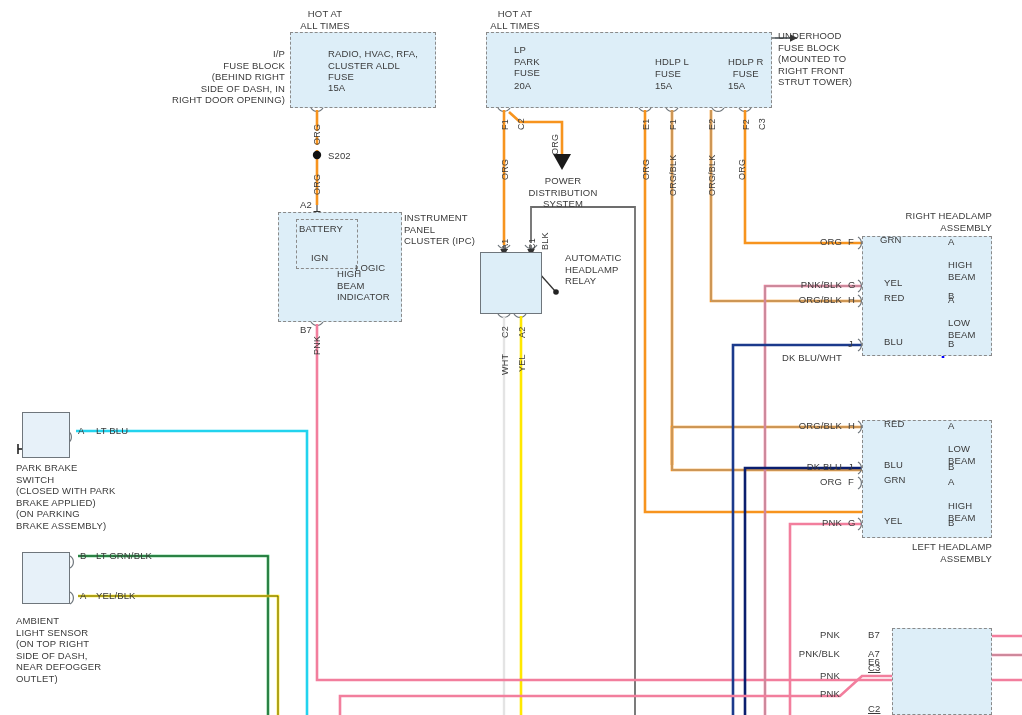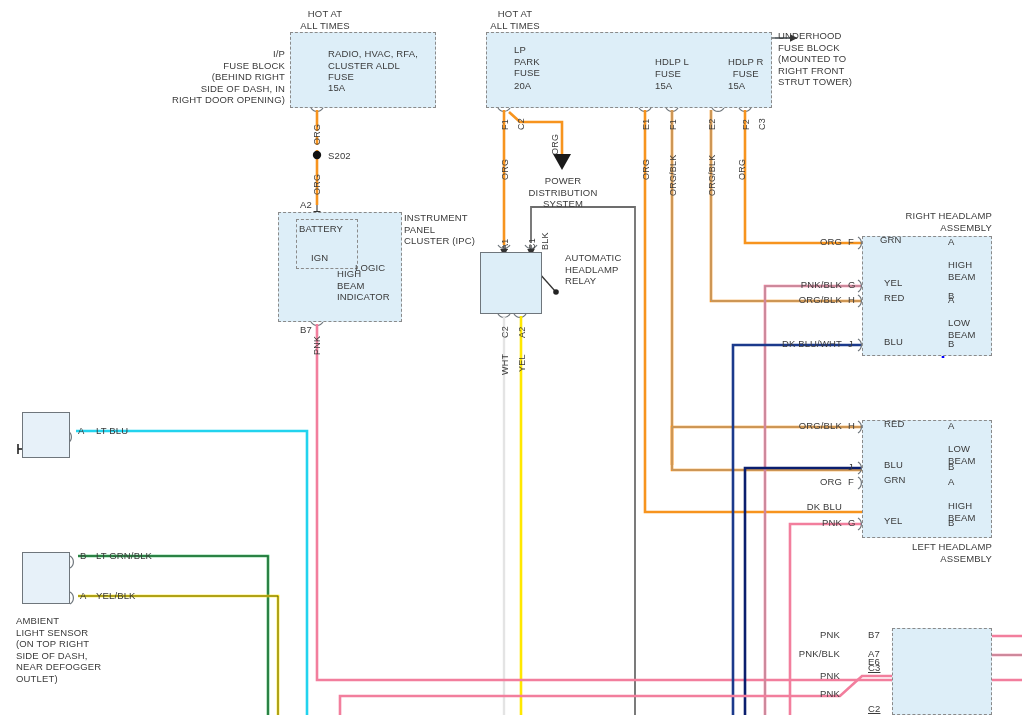--- a/index.html
+++ b/index.html
@@ -373,20 +373,26 @@
   <div class="vlbl" style="left:500px;top:250px;">A1</div>
   <div class="vlbl" style="left:527px;top:250px;">C1</div>
   <div class="vlbl" style="left:540px;top:250px;">BLK</div>
   <div class="vlbl" style="left:500px;top:338px;">C2</div>
   <div class="vlbl" style="left:517px;top:338px;">A2</div>
   <div class="vlbl" style="left:500px;top:375px;">WHT</div>
   <div class="vlbl" style="left:517px;top:372px;">YEL</div>
 
   <div class="lbl" style="left:78px;top:425px;">A</div>
   <div class="lbl" style="left:96px;top:425px;">LT BLU</div>
+  <div class="lbl" style="left:16px;top:462px;width:150px;">PARK BRAKE
+SWITCH
+(CLOSED WITH PARK
+BRAKE APPLIED)
+(ON PARKING
+BRAKE ASSEMBLY)</div>
 
   <div class="lbl" style="left:80px;top:550px;">B</div>
   <div class="lbl" style="left:96px;top:550px;">LT GRN/BLK</div>
   <div class="lbl" style="left:80px;top:590px;">A</div>
   <div class="lbl" style="left:96px;top:590px;">YEL/BLK</div>
   <div class="lbl" style="left:16px;top:615px;width:150px;">AMBIENT
 LIGHT SENSOR
 (ON TOP RIGHT
 SIDE OF DASH,
 NEAR DEFOGGER
@@ -402,38 +408,38 @@
   <div class="lbl r" style="left:762px;top:279px;width:80px;">PNK/BLK</div>
   <div class="lbl" style="left:848px;top:279px;">G</div>
   <div class="lbl" style="left:884px;top:277px;">YEL</div>
   <div class="lbl" style="left:948px;top:290px;">B</div>
 
   <div class="lbl r" style="left:762px;top:294px;width:80px;">ORG/BLK</div>
   <div class="lbl" style="left:848px;top:294px;">H</div>
   <div class="lbl" style="left:884px;top:292px;">RED</div>
   <div class="lbl" style="left:948px;top:294px;">A</div>
 
-  <div class="lbl r" style="left:752px;top:338px;width:90px;">DK BLU/WHT</div>
+  <div class="lbl r" style="left:752px;top:352px;width:90px;">DK BLU/WHT</div>
   <div class="lbl" style="left:848px;top:338px;">J</div>
   <div class="lbl" style="left:884px;top:336px;">BLU</div>
   <div class="lbl" style="left:948px;top:338px;">B</div>
 
   <div class="lbl" style="left:948px;top:259px;width:46px;">HIGH
 BEAM</div>
   <div class="lbl" style="left:948px;top:317px;width:46px;">LOW
 BEAM</div>
 
   <div class="lbl r" style="left:872px;top:541px;width:120px;">LEFT HEADLAMP
 ASSEMBLY</div>
   <div class="lbl r" style="left:762px;top:420px;width:80px;">ORG/BLK</div>
   <div class="lbl" style="left:848px;top:420px;">H</div>
   <div class="lbl" style="left:884px;top:418px;">RED</div>
   <div class="lbl" style="left:948px;top:420px;">A</div>
 
-  <div class="lbl r" style="left:762px;top:461px;width:80px;margin-top:40px;">DK BLU</div>
+  <div class="lbl r" style="left:762px;top:461px;width:80px;">DK BLU</div>
   <div class="lbl" style="left:848px;top:461px;">J</div>
   <div class="lbl" style="left:884px;top:459px;">BLU</div>
   <div class="lbl" style="left:948px;top:461px;">B</div>
 
   <div class="lbl r" style="left:772px;top:476px;width:70px;">ORG</div>
   <div class="lbl" style="left:848px;top:476px;">F</div>
   <div class="lbl" style="left:884px;top:474px;">GRN</div>
   <div class="lbl" style="left:948px;top:476px;">A</div>
 
   <div class="lbl r" style="left:772px;top:517px;width:70px;">PNK</div>

